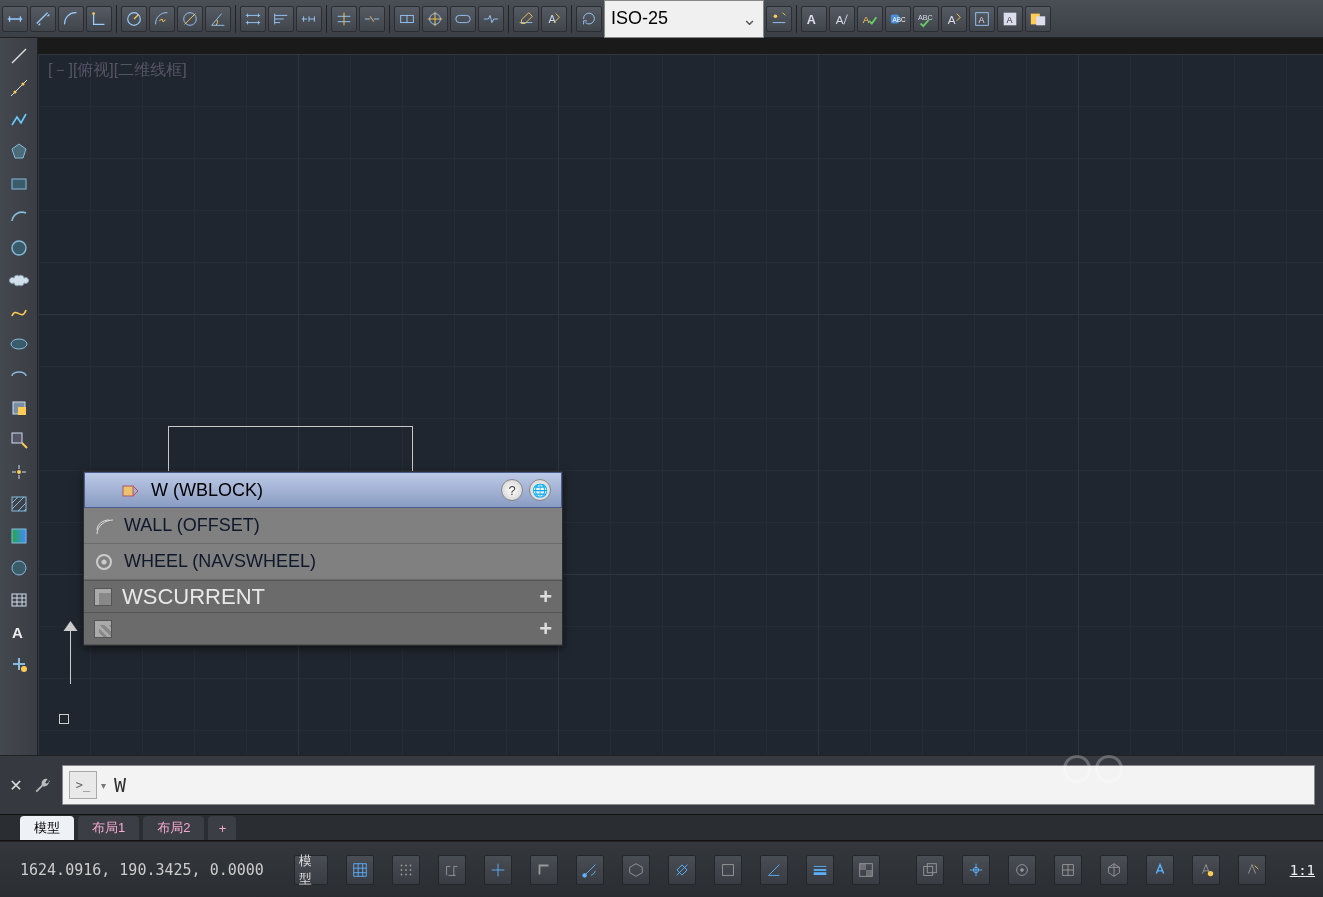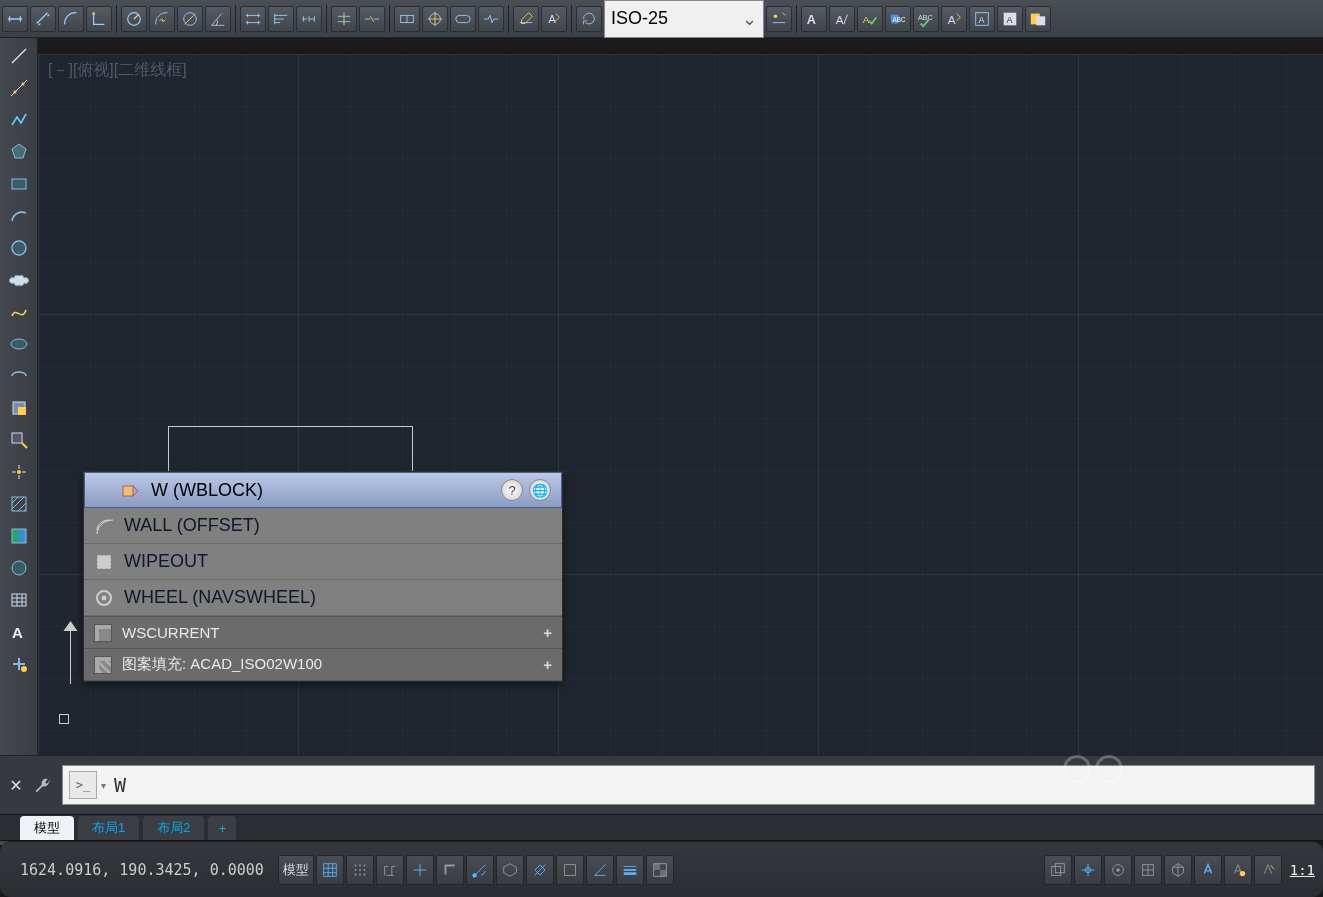--- a/index.html
+++ b/index.html
@@ -44,42 +44,42 @@
 .ac-item { height:36px; display:flex; align-items:center; gap:10px; padding:0 10px; color:#0f172a; font-size:18px; border-bottom:1px solid #6a6a6a; position:relative;}
 .ac-item.sel { background:linear-gradient(#bcc9e6,#8a9cc3); color:#000; border:1px solid #4a5d90;padding-left:36px; }
 .ac-item.sel .act-icons{ display:flex; }
 .ac-item .act-icons{ display:none; gap:6px; margin-left:auto; }
 .ac-item .act-icons .circ{ width:22px; height:22px; border-radius:50%; background:radial-gradient(#fff,#ccc); border:1px solid #888; display:flex; align-items:center; justify-content:center; font-size:13px; color:#444;}
 .ac-item .ico{ width:20px; height:20px; display:flex; align-items:center; justify-content:center; }
 .ac-list::-webkit-scrollbar{ width:14px; }
 .ac-list::-webkit-scrollbar-track{ background:#5a5a5a;}
 .ac-list::-webkit-scrollbar-thumb{ background:#9aa0aa; border:1px solid #444;}
 .ac-foot { border-top:1px solid #555;}
-.ac-foot .ac-item{ background:#6b6b6b; color:#e8e8e8; height:32px; font-size:15px; border-bottom:1px solid #555;}
+.ac-foot .ac-item{ background:#6b6b6b; color:#e8e8e8; height:32px; font-size:22px; border-bottom:1px solid #555;}
 .ac-foot .plus{ margin-left:auto; color:#ddd; font-weight:bold;}
 .ac-foot .sq-ico{ width:18px; height:18px; background:#888; box-shadow: inset 4px 0 0 #aaa, inset 0 4px 0 #aaa; border:1px solid #555;}
 .ac-foot .sq-ico.hatch{ background:repeating-linear-gradient(45deg,#888 0 3px,#aaa 3px 6px); }
 
 
 .cmd-row { position:absolute; left:0; right:0; bottom:82px; height:60px; background:#363a40; display:flex; align-items:center; border-top:1px solid #222; border-bottom:1px solid #111;}
 .cmd-row .x-btn { width:20px; text-align:center; color:#ddd; font-size:16px; margin-left:6px;}
 .cmd-row .wrench{ width:24px; height:24px; margin:0 6px; display:flex; align-items:center; justify-content:center;}
 .cmd-input-wrap{ flex:1; height:40px; background:#f3f3f3; display:flex; align-items:center; border:1px solid #888; margin-right:8px;}
 .cmd-prefix{ width:28px; height:28px; margin-left:6px; border:1px solid #aaa; background:#e9e9e9; display:flex; align-items:center; justify-content:center; color:#666; font-size:12px; font-family:Consolas,monospace;}
 .cmd-caret{ margin:0 4px; color:#777; font-size:10px;}
 .cmd-text{ font-family:Consolas,monospace; font-size:20px; color:#333; padding-left:4px;}
 
 
 .tab-row { position:absolute; left:0; right:0; bottom:56px; height:26px; background:#2a2d31; display:flex; align-items:flex-end; padding-left:20px; gap:4px; border-bottom:1px solid #111;}
-.tab { height:24px; padding:0 14px; border-radius:4px 4px 0 0; background:#3b3f45; color:#0ea5e9; font-size:13px; display:flex; align-items:center;}
+.tab { height:24px; padding:0 14px; border-radius:4px 4px 0 0; background:#3b3f45; color:#f9a8d4; font-size:13px; display:flex; align-items:center;}
 .tab.active{ background:#eef1f5; color:#000; font-weight:500;}
 .tab.plus{ width:28px; padding:0; justify-content:center;}
 
 
-.status-bar { position:absolute; left:0; right:0; bottom:0; height:56px; background:linear-gradient(#34383d,#2a2d31); display:flex; align-items:center; padding:0 8px; gap:2px; color:#ccc; font-size:14px; border-top:1px solid #222;border-radius:11px;}
+.status-bar { position:absolute; left:0; right:0; bottom:0; height:56px; background:linear-gradient(#34383d,#2a2d31); display:flex; align-items:center; padding:0 8px; gap:18px; color:#ccc; font-size:14px; border-top:1px solid #222;}
 .status-bar .coord{ font-family:Consolas,monospace; margin:0 12px; white-space:nowrap; font-size:15px;}
 .status-bar .sbtn{ min-width:28px; height:30px; background:linear-gradient(#494d54,#393c42); border:1px solid #24262a; border-radius:2px; display:flex; align-items:center; justify-content:center; padding:0 4px; color:#8fa; }
 .status-bar .sbtn.txt{ color:#ddd; font-size:13px;}
 .status-bar .sbtn svg{ width:18px; height:18px;}
 .status-bar .sbtn.blue svg *{ stroke:#5bb3ff; }
 .status-bar .spacer{ flex:1;}
 .status-bar .ratio{ font-family:Consolas,monospace; margin-left:6px; color:#eee;text-decoration:underline;}
 
 
 .watermark{ position:absolute; right:8px; bottom:62px; font-size:26px; color:rgba(255,255,255,.3); font-weight:bold; pointer-events:none; text-align:right; line-height:1.1;}
@@ -429,44 +429,35 @@
           <span class="ico">
               <svg viewBox="0 0 20 20">
                 <path d="M3 14c0-6 6-10 12-10M3 18c0-8 8-14 16-14" stroke="#ddd" fill="none"></path>
               </svg>
             </span>
           <span>WALL (OFFSET)</span>
         </div>
         <div class="ac-item">
           <span class="ico">
               <svg viewBox="0 0 20 20">
-                <rect x="3" y="3" width="14" height="14" fill="#ccc" stroke="#888" stroke-dasharray="2 2"></rect>
-              </svg>
-            </span>
-          <span>WIPEOUT</span>
-        </div>
-        <div class="ac-item">
-          <span class="ico">
-              <svg viewBox="0 0 20 20">
                 <circle cx="10" cy="10" r="7" stroke="#ccc" fill="none" stroke-width="2"></circle>
                 <circle cx="10" cy="10" r="2.5" fill="#ccc"></circle>
               </svg>
             </span>
           <span>WHEEL (NAVSWHEEL)</span>
         </div>
       </div>
       <div class="ac-foot">
         <div class="ac-item">
           <span class="sq-ico"></span>
           <span>WSCURRENT</span>
           <span class="plus">+</span>
         </div>
         <div class="ac-item">
           <span class="sq-ico hatch"></span>
-          <span>图案填充: ACAD_ISO02W100</span>
           <span class="plus">+</span>
         </div>
       </div>
     </div>
   </div>
 
   <div class="cmd-row">
     <span class="x-btn">✕</span>
     <span class="wrench">
         <svg viewBox="0 0 20 20">

